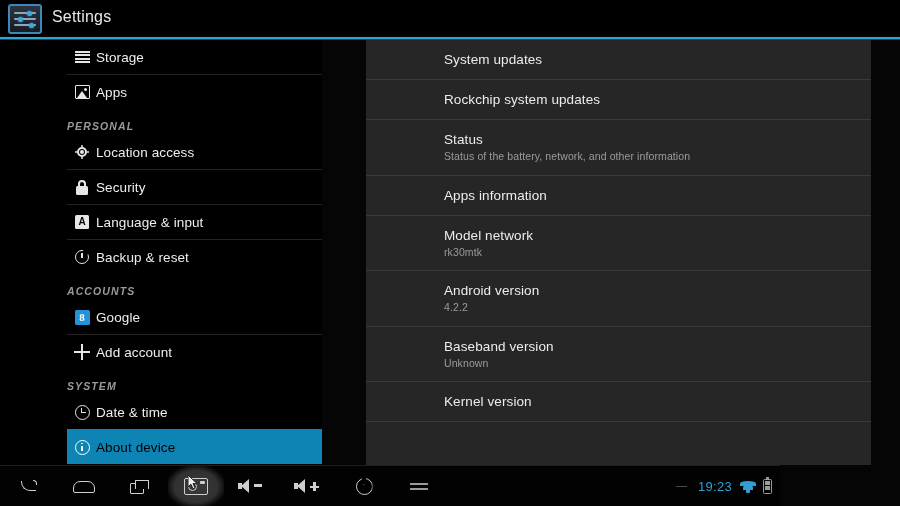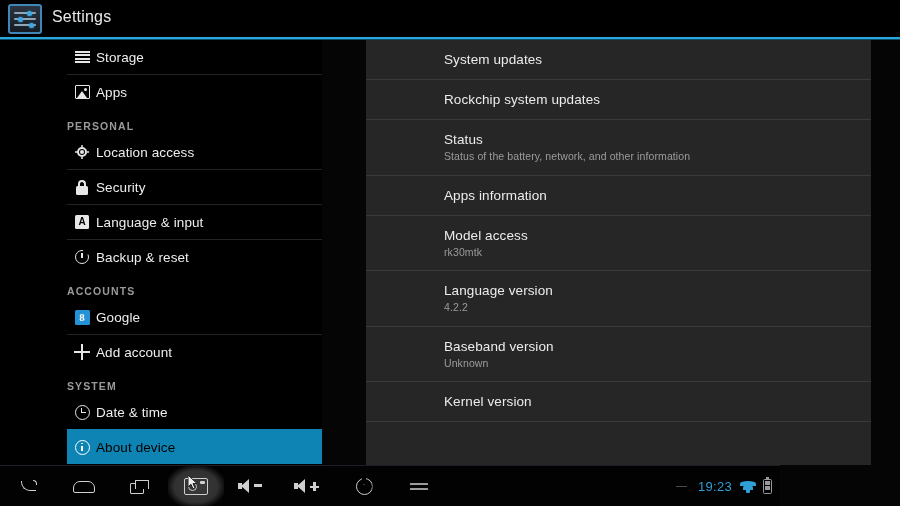--- a/index.html
+++ b/index.html
@@ -50,21 +50,21 @@
     width:18px;height:18px;display:flex;align-items:center;justify-content:center;
     color:#e6e6e6;
   }
   .sb-row .lb{margin-left:29px;font-size:13.5px;color:#eeeeee;letter-spacing:.1px;}
   .sb-row.selected{background:#0d84b3;border-top-color:#0d84b3;}
   .sb-row.selected .lb{color:#000000;}
   .sb-head{
     margin-left:67px;height:26px;display:flex;align-items:flex-end;
     padding-bottom:3px;box-sizing:border-box;
   }
-  .sb-head span{font-size:10.5px;color:#9a9a9a;letter-spacing:1.1px;font-weight:bold;}
+  .sb-head span{font-size:10.5px;color:#9a9a9a;letter-spacing:1.1px;font-weight:bold;font-style:italic;}
 
   
   .gl{display:block;}
   .i-storage{width:15px;height:13px;position:relative;}
   .i-storage i{position:absolute;left:0;height:2px;background:#e6e6e6;display:block;}
   .i-storage i:nth-child(1){top:0;width:15px;}
   .i-storage i:nth-child(2){top:3.5px;width:15px;}
   .i-storage i:nth-child(3){top:7px;width:15px;}
   .i-storage i:nth-child(4){top:10.5px;width:15px;}
   .i-apps{width:15px;height:14px;border:1.6px solid #e6e6e6;border-radius:1px;position:relative;overflow:hidden;box-sizing:border-box;}
@@ -269,26 +269,26 @@
       <div class="c-row">
         <div class="t">Status</div>
         <div class="s">Status of the battery, network, and other information</div>
       </div>
 
       <div class="c-row">
         <div class="t">Apps information</div>
       </div>
 
       <div class="c-row">
-        <div class="t">Model access</div>
+        <div class="t">Model network</div>
         <div class="s">rk30mtk</div>
       </div>
 
       <div class="c-row">
-        <div class="t">Language version</div>
+        <div class="t">Android version</div>
         <div class="s">4.2.2</div>
       </div>
 
       <div class="c-row">
         <div class="t">Baseband version</div>
         <div class="s">Unknown</div>
       </div>
 
       <div class="c-row">
         <div class="t">Kernel version</div>

